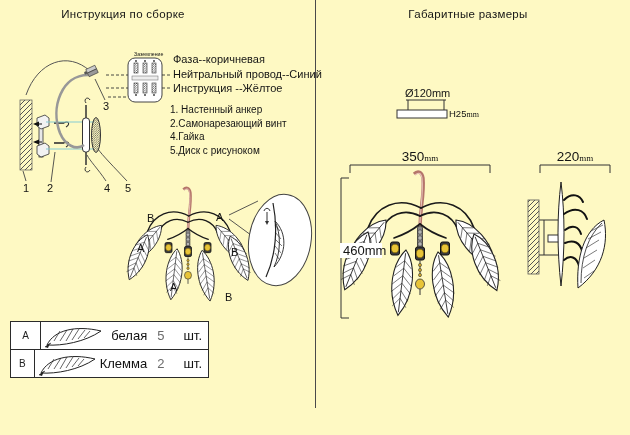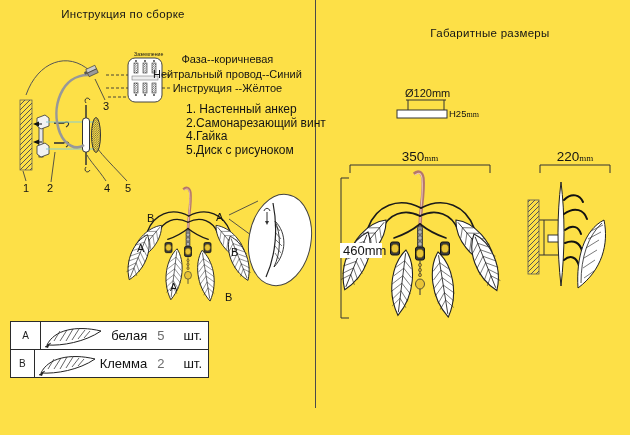--- a/index.html
+++ b/index.html
@@ -1,25 +1,25 @@
 <!DOCTYPE html>
 <html><head>
 <meta charset="utf-8">
 <style>
   html,body{margin:0;padding:0;background:#fff;}
   .sheet{
-    position:relative;width:630px;height:435px;background:#fde047;overflow:hidden;
+    position:relative;width:630px;height:435px;background:#fef9c3;overflow:hidden;
     font-family:"Liberation Sans", sans-serif;color:#1c1c1c;
   }
   .divider{position:absolute;left:315px;top:0;width:1px;height:408px;background:#4a4a4a;}
   .panel-title{position:absolute;top:8px;font-size:11.5px;letter-spacing:.3px;text-align:center;color:#141414;}
   .title-left{left:23px;width:200px;}
-  .title-right{left:390px;width:200px;margin-top:19px;}
-  .wiring{position:absolute;left:153px;top:52px;font-size:11px;line-height:14.6px;color:#141414;text-align:center;}
-  .parts{position:absolute;left:170px;top:103px;font-size:12px;line-height:13.6px;color:#141414;margin-left:16px;}
+  .title-right{left:368px;width:200px;}
+  .wiring{position:absolute;left:173px;top:52px;font-size:11px;line-height:14.6px;color:#141414;}
+  .parts{position:absolute;left:170px;top:103px;font-size:10px;line-height:13.6px;color:#141414;}
   .socket-label{position:absolute;left:12px;top:291px;font-size:16.5px;letter-spacing:.3px;color:#111;}
   .abs{position:absolute;}
   .spec-table{position:absolute;left:10px;top:321px;width:197px;border:1.2px solid #2b2b2b;background:#fff;}
   .t-row{display:flex;height:27px;align-items:center;border-bottom:1px solid #2b2b2b;}
   .t-row:last-child{border-bottom:none;}
   .t-key{width:29px;align-self:stretch;display:flex;align-items:center;justify-content:center;
          border-right:1px solid #2b2b2b;font-size:10px;color:#222;}
   .t-cell{flex:1;display:flex;align-items:center;padding:0 6px 0 3px;text-align:center;}
   .t-color{margin-left:auto;font-size:13px;color:#111;}
   .t-qty{margin-left:10px;font-size:13px;color:#6b6b6b;}

